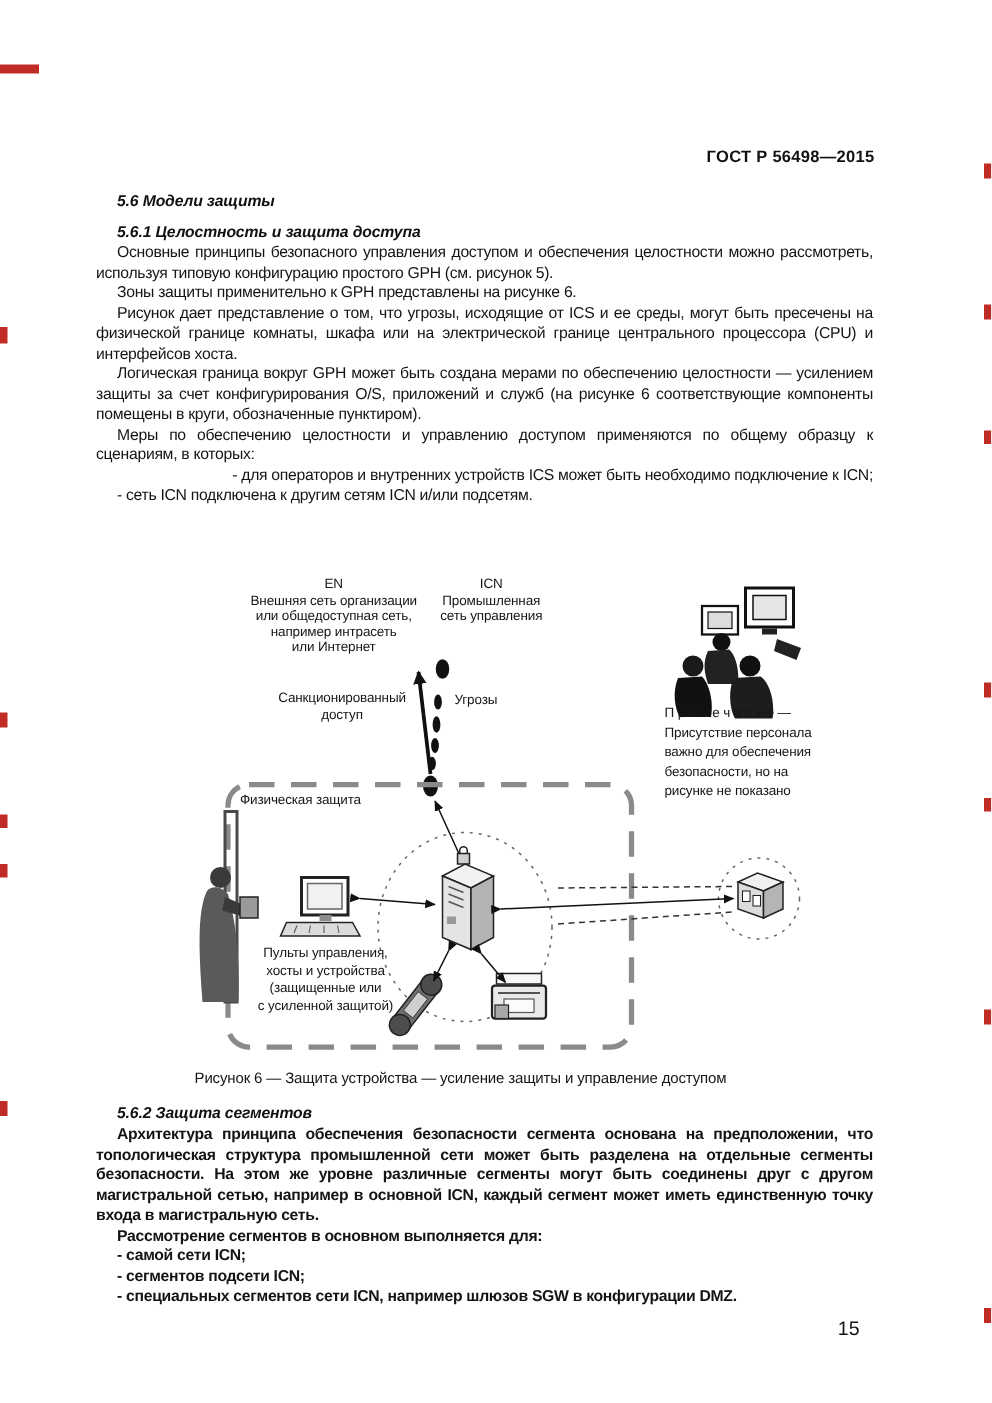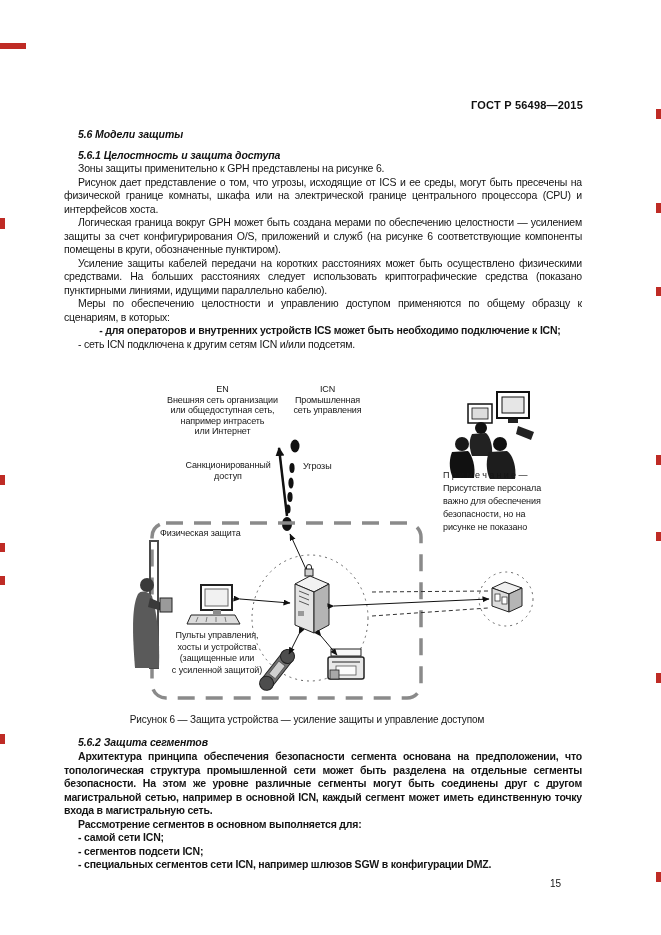--- a/index.html
+++ b/index.html
@@ -31,21 +31,21 @@
   .lbl-sanc{left:172px;top:82px;width:112px;}
   .lbl-threat{left:303px;top:83px;}
   .lbl-note{left:443px;top:91px;width:114px;line-height:13px;}
   .lbl-phys{left:160px;top:150px;}
   .lbl-oper{left:72px;top:202px;width:72px;line-height:13px;}
   .lbl-cons{left:160px;top:252px;width:114px;line-height:11.5px;}
   .caption{
     position:absolute;left:0;top:676px;width:614px;text-align:center;
     font-size:10px;letter-spacing:-0.1px;color:#141414;
   }
-  .pagenum{position:absolute;top:840px;right:100px;font-size:10px;color:#141414;}
+  .pagenum{position:absolute;top:840px;right:88px;font-size:13px;color:#141414;}
   .edge-mark{position:absolute;background:var(--edge-color,#bf2b25);}
 </style>
 </head>
 <body>
 
 <div id="page">
 
   <div class="edge-mark" style="left:0;top:5px;width:26px;height:6px;"></div>
   <div class="edge-mark" style="left:0;top:180px;width:5px;height:11px;"></div>
   <div class="edge-mark" style="left:0;top:437px;width:5px;height:10px;"></div>
@@ -59,26 +59,26 @@
   <div class="edge-mark" style="right:0;top:494px;width:5px;height:9px;"></div>
   <div class="edge-mark" style="right:0;top:635px;width:5px;height:10px;"></div>
   <div class="edge-mark" style="right:0;top:834px;width:5px;height:10px;"></div>
 
   <div class="hdr">ГОСТ Р 56498—2015</div>
 
   <div class="h-sec" style="top:90px;">5.6 Модели защиты</div>
   <div class="h-sec" style="top:111px;">5.6.1 Целостность и защита доступа</div>
 
   <div class="body-block" style="top:124px;">
+    <p>Основные принципы безопасного управления доступом и обеспечения целостности можно рассмотреть, используя типовую конфигурацию простого GPH (см. рисунок 5).</p>
     <p>Зоны защиты применительно к GPH представлены на рисунке 6.</p>
     <p>Рисунок дает представление о том, что угрозы, исходящие от ICS и ее среды, могут быть пресечены на физической границе комнаты, шкафа или на электрической границе центрального процессора (CPU) и интерфейсов хоста.</p>
     <p>Логическая граница вокруг GPH может быть создана мерами по обеспечению целостности — усилением защиты за счет конфигурирования O/S, приложений и служб (на рисунке 6 соответствующие компоненты помещены в круги, обозначенные пунктиром).</p>
-    <p>Усиление защиты кабелей передачи на коротких расстояниях может быть осуществлено физическими средствами. На больших расстояниях следует использовать криптографические средства (показано пунктирными линиями, идущими параллельно кабелю).</p>
     <p>Меры по обеспечению целостности и управлению доступом применяются по общему образцу к сценариям, в которых:</p>
-    <p style="text-align:center;font-weight:bold;">- для операторов и внутренних устройств ICS может быть необходимо подключение к ICN;</p>
+    <p style="text-align:right;">- для операторов и внутренних устройств ICS может быть необходимо подключение к ICN;</p>
     <p style="text-align:left;">- сеть ICN подключена к другим сетям ICN и/или подсетям.</p>
   </div>
 
   <div class="fig">
     <svg width="661" height="336" viewBox="0 0 661 336">
       <defs>
         <marker id="ah" markerWidth="9" markerHeight="8" refX="6.5" refY="3" orient="auto" markerUnits="userSpaceOnUse">
           <path d="M0,0 L7,3 L0,6 Z" fill="#111"></path>
         </marker>
         <marker id="ahBig" markerWidth="12" markerHeight="11" refX="8" refY="4.5" orient="auto" markerUnits="userSpaceOnUse">

